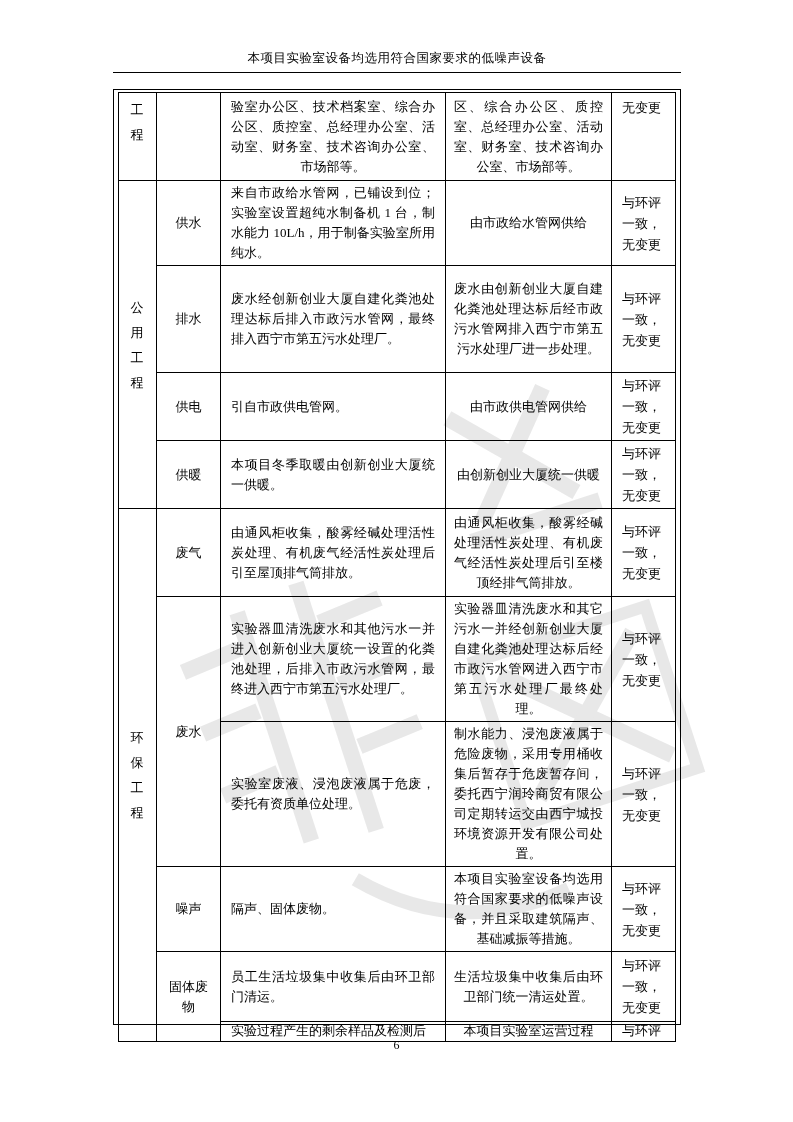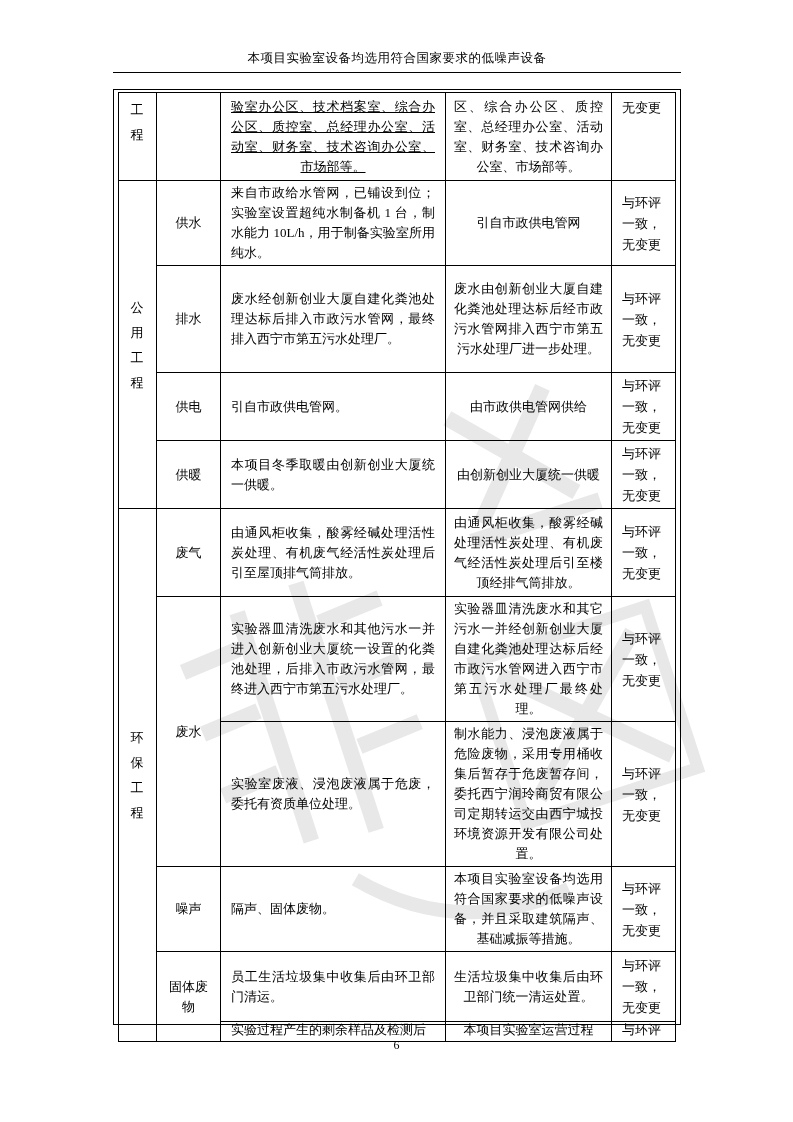--- a/index.html
+++ b/index.html
@@ -40,26 +40,26 @@
   }
   td.cat{
     text-align:center;white-space:pre-line;
     line-height:25px;padding:2px 4px;letter-spacing:1px;
   }
   td.sub{text-align:center;padding:12px 8px;margin-left:16px;}
   td.before{text-align:justify;padding:2px 10px;}
   td.actual{text-align:justify;text-align-last:center;padding:2px 8px;}
   td.remark{text-align:left;padding:2px 10px;line-height:21px;}
   td.top{vertical-align:top;padding-top:4px;}
-  td.center-last{text-align-last:center;text-decoration:underline;}
+  td.center-last{text-align-last:center;}
   tr.r1{height:88px;} tr.r2{height:85px;} tr.r3{height:107px;}
   tr.r4{height:60px;} tr.r5{height:60px;} tr.r6{height:88px;}
   tr.r7{height:125px;} tr.r8{height:145px;} tr.r9{height:85px;}
   tr.r10{height:70px;} tr.r11{height:18px;}
-  .clipline{height:17px;overflow:hidden;line-height:18px;font-family:Liberation Mono, monospace;}
+  .clipline{height:17px;overflow:hidden;line-height:18px;}
   tr.r11 td{vertical-align:top;padding-top:0;}
   
   .page-number{
     position:absolute;left:0;top:1038px;width:793px;
     text-align:center;font-size:12px;
   }
 </style>
 </head>
 <body>
 
@@ -107,21 +107,21 @@
         <td class="actual top">区、综合办公区、质控室、总经理办公室、活动室、财务室、技术咨询办公室、市场部等。</td>
         <td class="remark top">无变更</td>
       </tr>
       <tr class="r2">
         <td class="cat" rowspan="4">公
 用
 工
 程</td>
         <td class="sub">供水</td>
         <td class="before">来自市政给水管网，已铺设到位；实验室设置超纯水制备机 1 台，制水能力 10L/h，用于制备实验室所用纯水。</td>
-        <td class="actual">引自市政供电管网</td>
+        <td class="actual">由市政给水管网供给</td>
         <td class="remark">与环评一致，无变更</td>
       </tr>
       <tr class="r3">
         <td class="sub">排水</td>
         <td class="before">废水经创新创业大厦自建化粪池处理达标后排入市政污水管网，最终排入西宁市第五污水处理厂。</td>
         <td class="actual">废水由创新创业大厦自建化粪池处理达标后经市政污水管网排入西宁市第五污水处理厂进一步处理。</td>
         <td class="remark">与环评一致，无变更</td>
       </tr>
       <tr class="r4">
         <td class="sub">供电</td>

